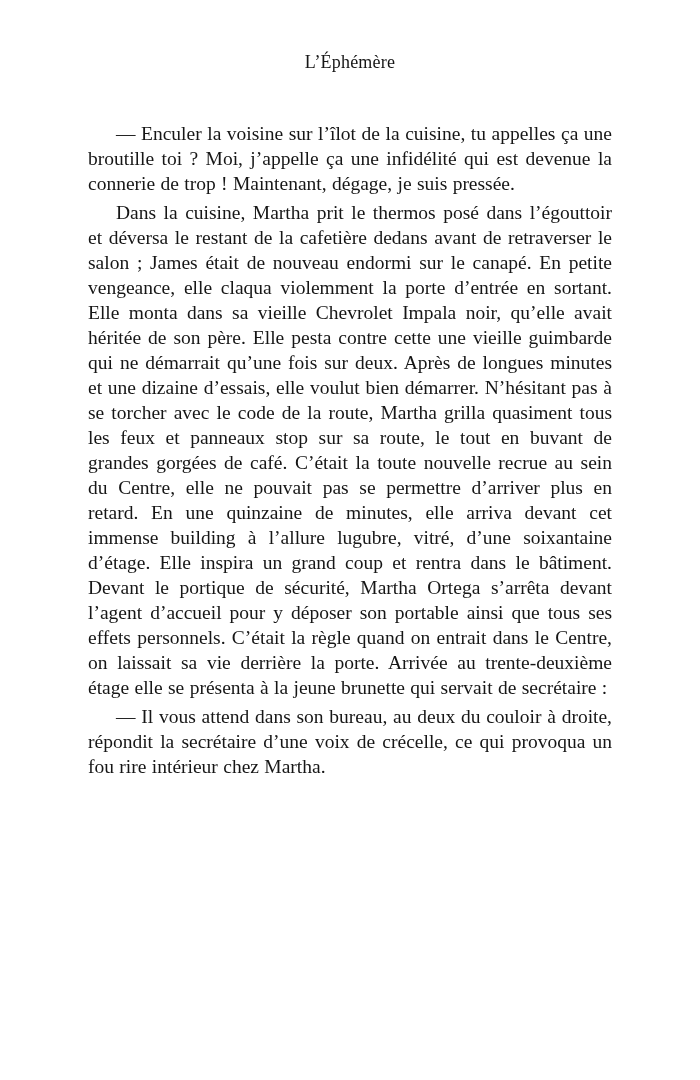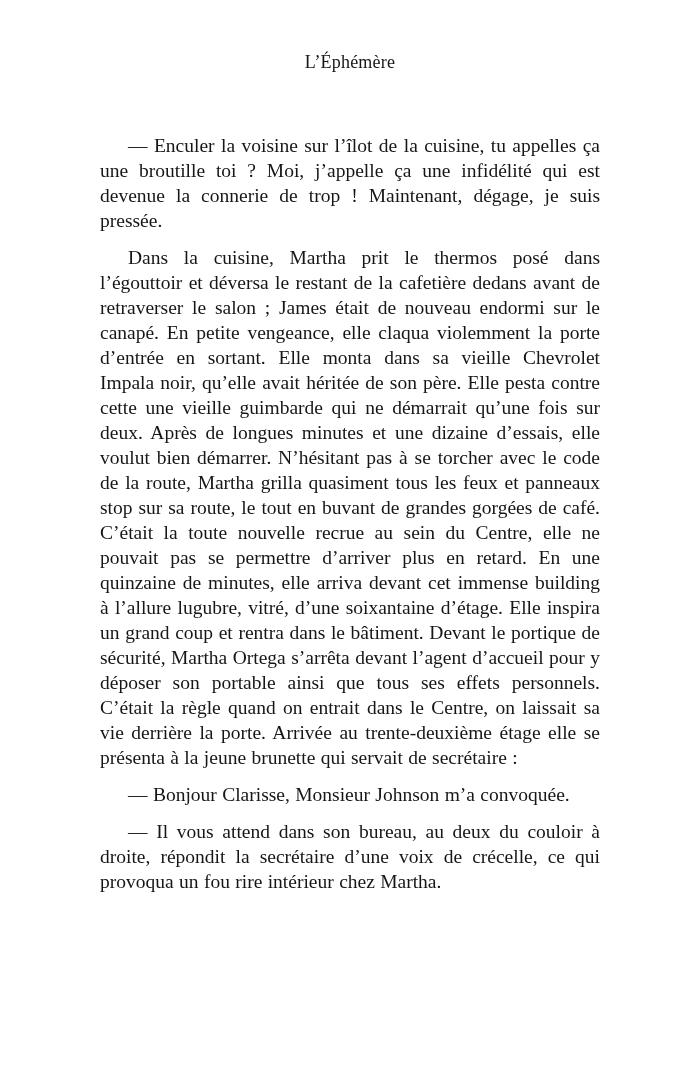--- a/index.html
+++ b/index.html
@@ -34,21 +34,21 @@
     width: 524px;
     font-size: 19.5px;
     line-height: 25px;
     text-align: justify;
     hyphens: none;
     -webkit-hyphens: none;
     word-spacing: 0.5px;
     color: #161616;
   }
   .body-text p {
-    margin: 12px;
+    margin: 0;
     padding: 0;
     text-indent: 28px;
   }
   .body-text p + p {
     margin-top: 4px;
   }
   .page-number {
     position: absolute;
     top: 997px;
     left: 0;
@@ -62,19 +62,18 @@
 </head>
 <body>
 
 <div class="page">
 
   <div class="running-header">L’Éphémère</div>
 
   <div class="body-text">
     <p>— Enculer la voisine sur l’îlot de la cuisine, tu appelles ça une broutille toi ? Moi, j’appelle ça une infidélité qui est devenue la connerie de trop ! Maintenant, dégage, je suis pressée.</p>
     <p>Dans la cuisine, Martha prit le thermos posé dans l’égouttoir et déversa le restant de la cafetière dedans avant de retraverser le salon ; James était de nouveau endormi sur le canapé. En petite vengeance, elle claqua violemment la porte d’entrée en sortant. Elle monta dans sa vieille Chevrolet Impala noir, qu’elle avait héritée de son père. Elle pesta contre cette une vieille guimbarde qui ne démarrait qu’une fois sur deux. Après de longues minutes et une dizaine d’essais, elle voulut bien démarrer. N’hésitant pas à se torcher avec le code de la route, Martha grilla quasiment tous les feux et panneaux stop sur sa route, le tout en buvant de grandes gorgées de café. C’était la toute nouvelle recrue au sein du Centre, elle ne pouvait pas se permettre d’arriver plus en retard. En une quinzaine de minutes, elle arriva devant cet immense building à l’allure lugubre, vitré, d’une soixantaine d’étage. Elle inspira un grand coup et rentra dans le bâtiment. Devant le portique de sécurité, Martha Ortega s’arrêta devant l’agent d’accueil pour y déposer son portable ainsi que tous ses effets personnels. C’était la règle quand on entrait dans le Centre, on laissait sa vie derrière la porte. Arrivée au trente-deuxième étage elle se présenta à la jeune brunette qui servait de secrétaire :</p>
-    <p>— Bonjour Clarisse, Monsieur Johnson m’a convoquée.</p>
     <p>— Il vous attend dans son bureau, au deux du couloir à droite, répondit la secrétaire d’une voix de crécelle, ce qui provoqua un fou rire intérieur chez Martha.</p>
   </div>
 
   <div class="page-number">13</div>
 
 </div>
 
 </body></html>

